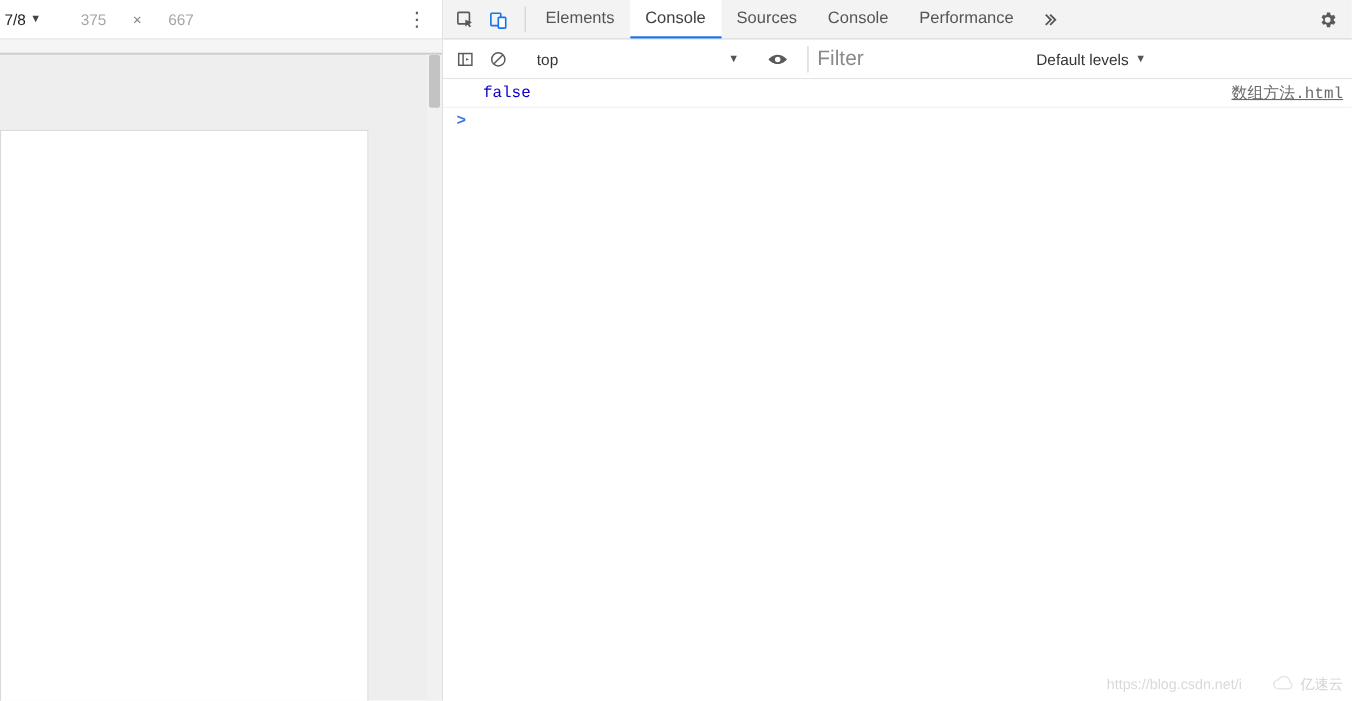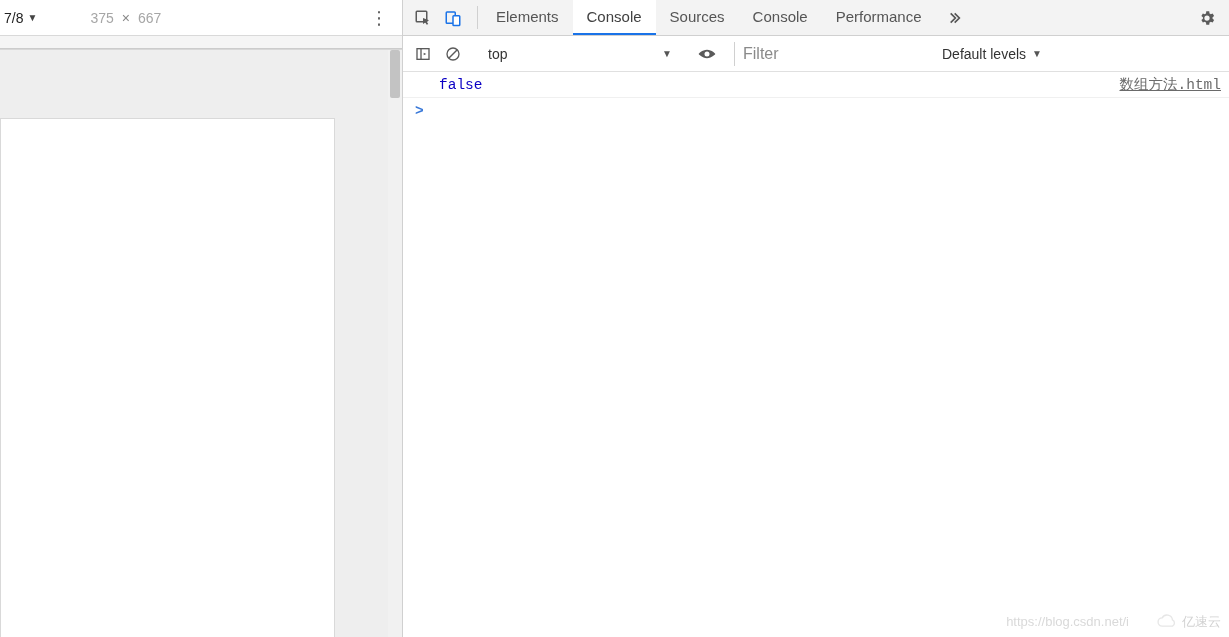--- a/index.html
+++ b/index.html
@@ -4,21 +4,21 @@
 <style>
   * { box-sizing: border-box; margin: 0; padding: 0; }
   html, body { width: 1229px; height: 637px; font-family: "Segoe UI", Arial, sans-serif; font-size: 14px; color: #333; overflow: hidden; background: #fff; }
   .root { display: flex; width: 100%; height: 100%; }
 
   
   .left-pane { width: 403px; height: 100%; display: flex; flex-direction: column; border-right: 1px solid #d0d0d0; }
   .device-bar { height: 36px; background: #fff; border-bottom: 1px solid #d9d9d9; display: flex; align-items: center; padding: 0 4px 0 0; position: relative; }
   .device-select { display: flex; align-items: center; gap: 4px; padding-left: 4px; cursor: pointer; color: #222; }
   .device-select .caret { font-size: 10px; color: #444; }
-  .dims { display: flex; align-items: flex-start; gap: 8px; margin-left: 53px; color: #a6a6a6; }
+  .dims { display: flex; align-items: flex-start; gap: 24px; margin-left: 36px; color: #a6a6a6; }
   .dims .sep { color: #888; }
   .kebab { margin-left: auto; padding: 0 10px; color: #5a5a5a; cursor: pointer; font-size: 18px; line-height: 1; }
 
   .device-viewport { flex: 1; background: #eeeeee; position: relative; padding-top: 6px; }
   .ruler-h { position: absolute; top: 0; left: 0; right: 0; height: 14px; background: #f5f5f5; border-bottom: 1px solid #d8d8d8; box-shadow: inset 0 -1px 0 #ccc; }
   .phone-frame { position: absolute; top: 82px; left: 0; width: 335px; height: 555px; background: #ffffff; border: 1px solid #d9d9d9; }
   .vp-scroll { position: absolute; top: 14px; right: 0; width: 14px; bottom: 0; background: #f1f1f1; }
   .vp-scroll .thumb { position: absolute; top: 0; left: 2px; right: 2px; height: 48px; background: #c3c3c3; border-radius: 2px; }
 
   
@@ -34,21 +34,21 @@
   .tab { display: flex; align-items: center; padding: 0 14px; color: #555; cursor: pointer; border-bottom: 2px solid transparent; font-size: 15px; }
   .tab.active { color: #404040; border-bottom-color: #1a73e8; background: #fff; }
   .tab-more { display: flex; align-items: center; padding: 0 10px; color: #555; cursor: pointer; font-size: 16px; }
 
   .tabs-right { margin-left: auto; display: flex; align-items: center; padding: 0 8px; }
 
   
   .console-toolbar { height: 36px; border-bottom: 1px solid #e0e0e0; display: flex; align-items: center; padding: 0 6px; gap: 2px; background: #fff; }
   .ctx-select { display: flex; align-items: center; justify-content: space-between; width: 200px; height: 26px; padding: 0 8px; color: #333; cursor: pointer; }
   .ctx-select .tri { font-size: 10px; color: #555; }
-  .filter-input { height: 24px; width: 200px; border: none; border-left: 1px solid #d0d0d0; padding: 0 8px; outline: none; font-size: 16px; color: #333; background: transparent; }
+  .filter-input { height: 24px; width: 200px; border: none; border-left: 1px solid #d0d0d0; padding: 0 8px; outline: none; font-size: 19px; color: #333; background: transparent; }
   .filter-input::placeholder { color: #8a8a8a; }
   .levels { display: flex; align-items: center; gap: 6px; color: #333; cursor: pointer; margin-left: 6px; }
   .levels .tri { font-size: 10px; color: #555; }
 
   
   .console-body { flex: 1; position: relative; font-family: Consolas, "Courier New", monospace; font-size: 14.5px; background: #fff; overflow: hidden; }
   .log-row { display: flex; align-items: center; height: 26px; border-bottom: 1px solid #f0f0f0; padding: 0 8px 0 36px; justify-content: flex-end; }
   .log-value { color: #0b00c4; }
   .log-src { margin-left: auto; color: #6a6a6a; text-decoration: underline; cursor: pointer; }
   .prompt-row { display: flex; align-items: center; height: 26px; padding: 0 8px 0 12px; }

